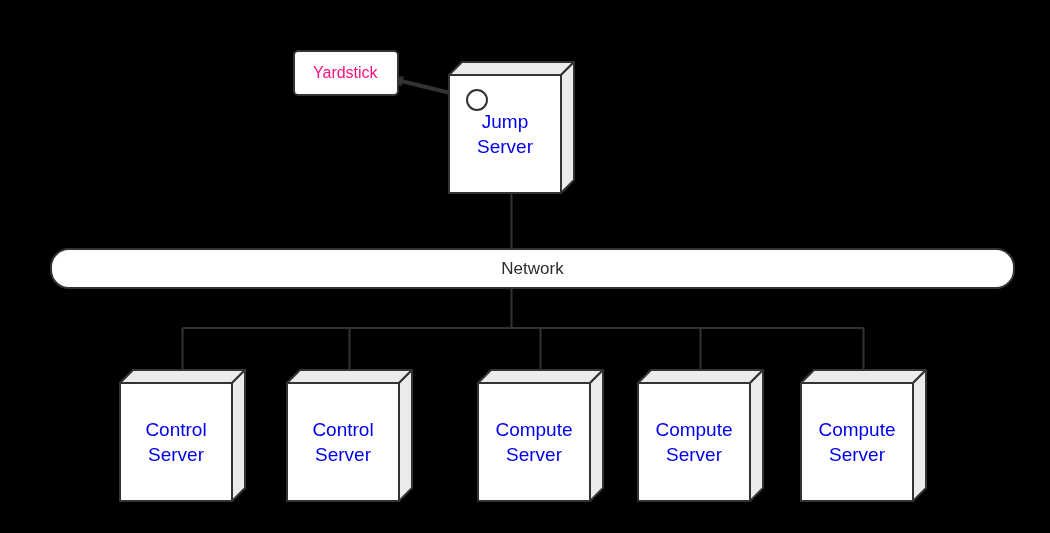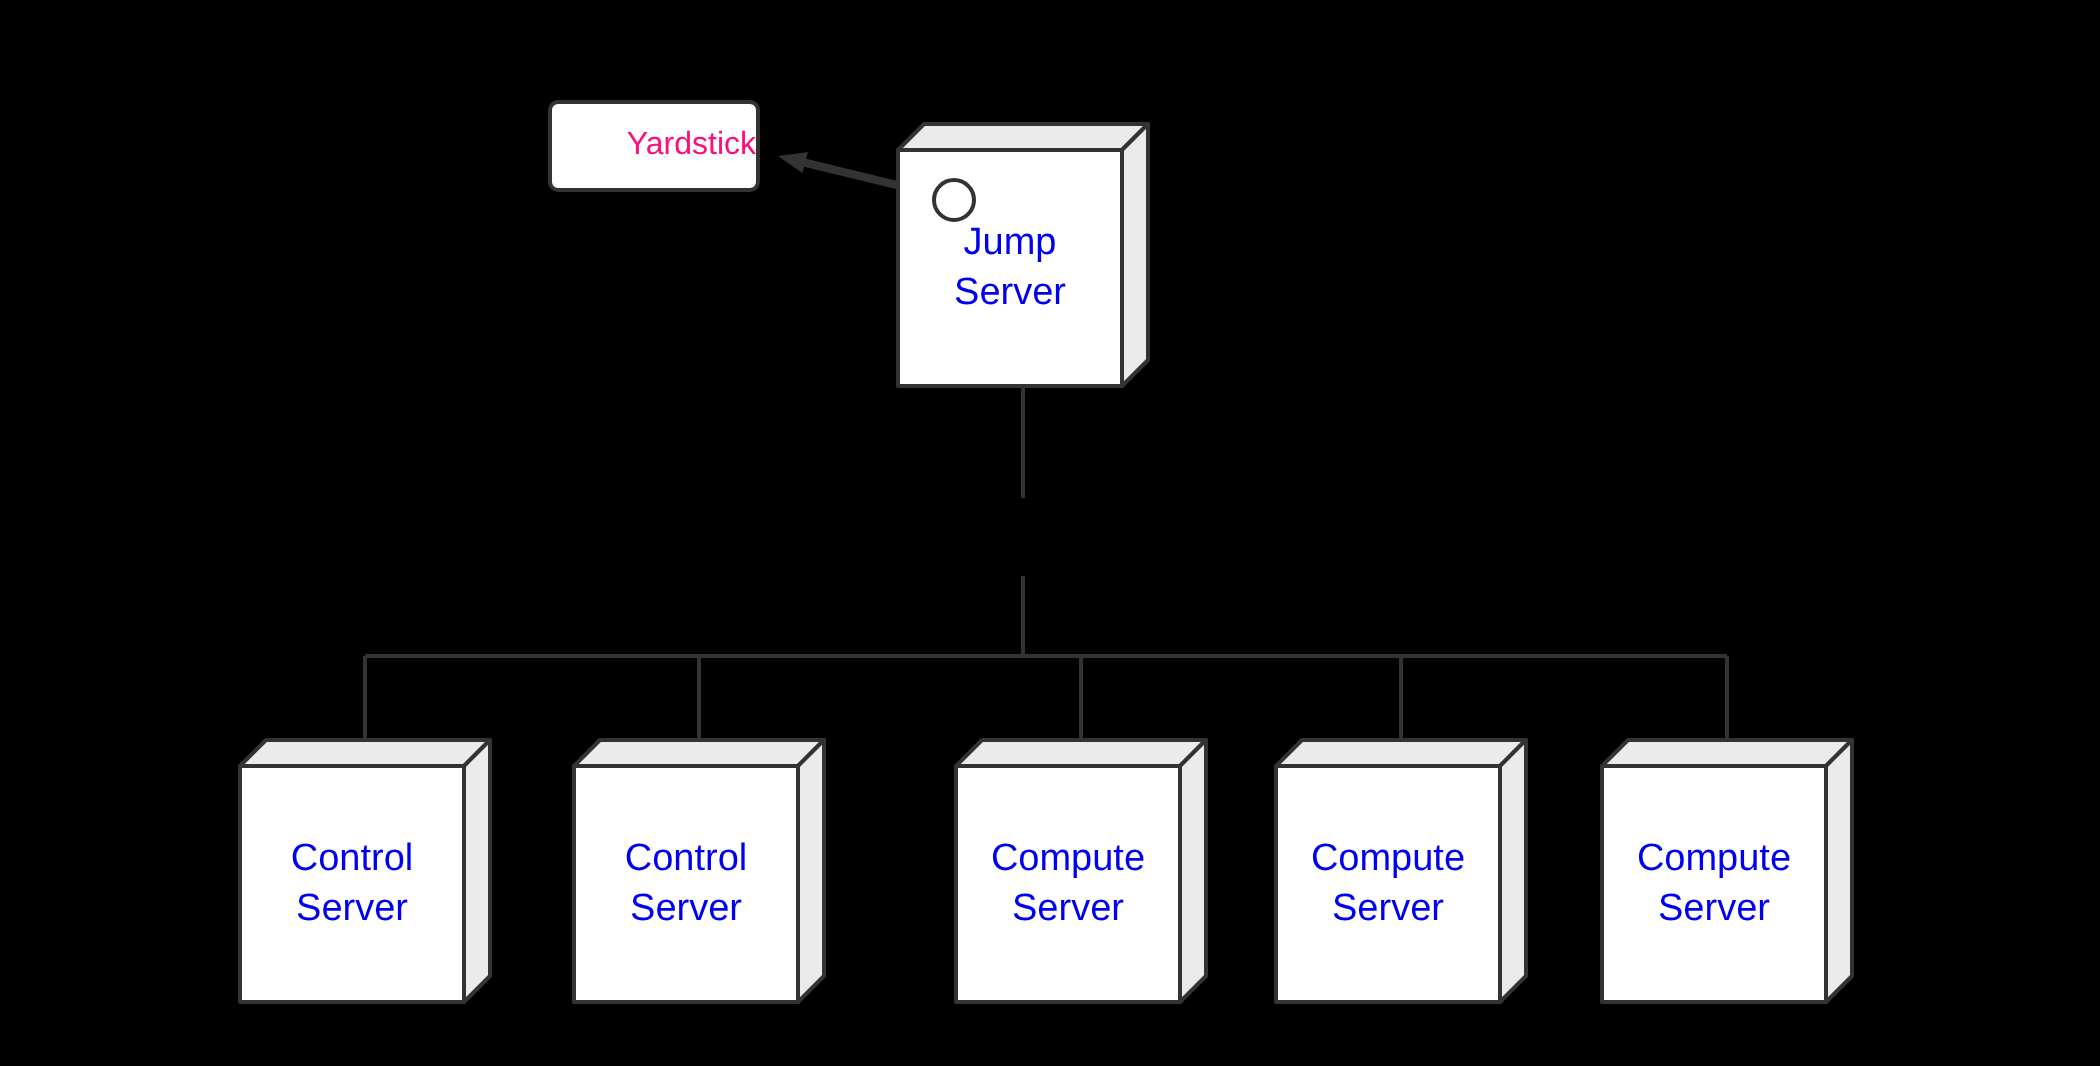--- a/index.html
+++ b/index.html
@@ -19,23 +19,23 @@
   .face-front{fill:var(--color-face,#fff);stroke:var(--color-line,#333);stroke-width:2;stroke-linejoin:round;}
   .port-circle{fill:var(--color-face,#fff);stroke:var(--color-line,#333);stroke-width:2;}
   .node-label{
     position:absolute;left:0;top:13px;width:112px;height:118px;
     display:flex;align-items:center;justify-content:center;text-align:center;
     white-space:pre-line;color:var(--color-label_blue,#0000ee);
     font-size:19px;line-height:1.32;pointer-events:none;
   }
 
   .note{
-    position:absolute;left:274px;top:50px;width:106px;height:46px;box-sizing:border-box;
+    position:absolute;left:293px;top:50px;width:106px;height:46px;box-sizing:border-box;
     background:var(--color-face,#fff);border:2px solid var(--color-line,#333);border-radius:5px;
-    display:flex;align-items:center;justify-content:flex-end;
+    display:flex;align-items:center;justify-content:flex-start;padding-left:18px;
   }
   .note-label{color:var(--color-label_pink,#fa0f7d);font-size:16px;}
 
   .netbar{
     position:absolute;left:50px;top:248px;width:965px;height:41px;box-sizing:border-box;
     background:var(--color-face,#fff);border:2.5px solid var(--color-line,#333);border-radius:19px;
     display:flex;align-items:center;justify-content:center;
   }
   .netbar-label{color:var(--color-label_dark,#2d2d2d);font-size:17px;}
 </style>
@@ -70,20 +70,23 @@
     <svg width="125" height="131" viewBox="0 0 125 131">
       <polygon class="face-top" points="0,13 13,0 125,0 112,13"></polygon>
       <polygon class="face-side" points="112,13 125,0 125,118 112,131"></polygon>
       <rect class="face-front" x="0" y="13" width="112" height="118"></rect>
       <circle class="port-circle" cx="28" cy="38" r="10"></circle>
     </svg>
     <div class="node-label">Jump
 Server</div>
   </div>
 
+  <div class="netbar">
+    <span class="netbar-label">Network</span>
+  </div>
 
   <div class="node" style="left:120px;top:370px;">
     <svg width="125" height="131" viewBox="0 0 125 131">
       <polygon class="face-top" points="0,13 13,0 125,0 112,13"></polygon>
       <polygon class="face-side" points="112,13 125,0 125,118 112,131"></polygon>
       <rect class="face-front" x="0" y="13" width="112" height="118"></rect>
     </svg>
     <div class="node-label">Control
 Server</div>
   </div>

